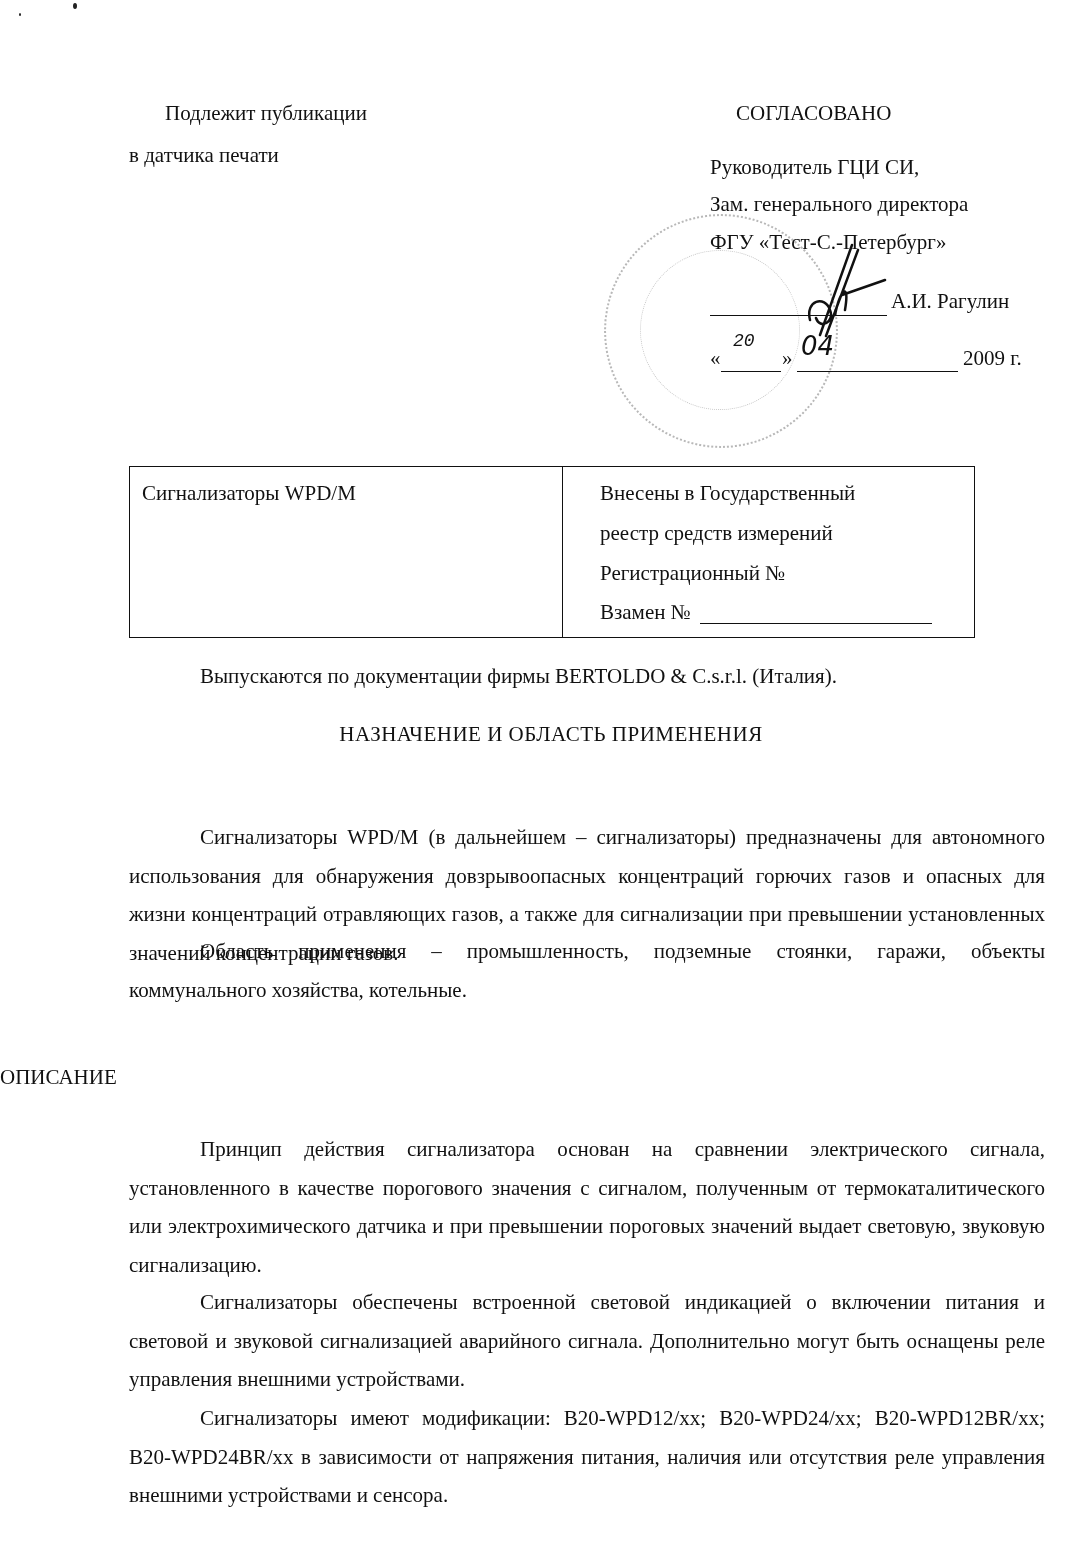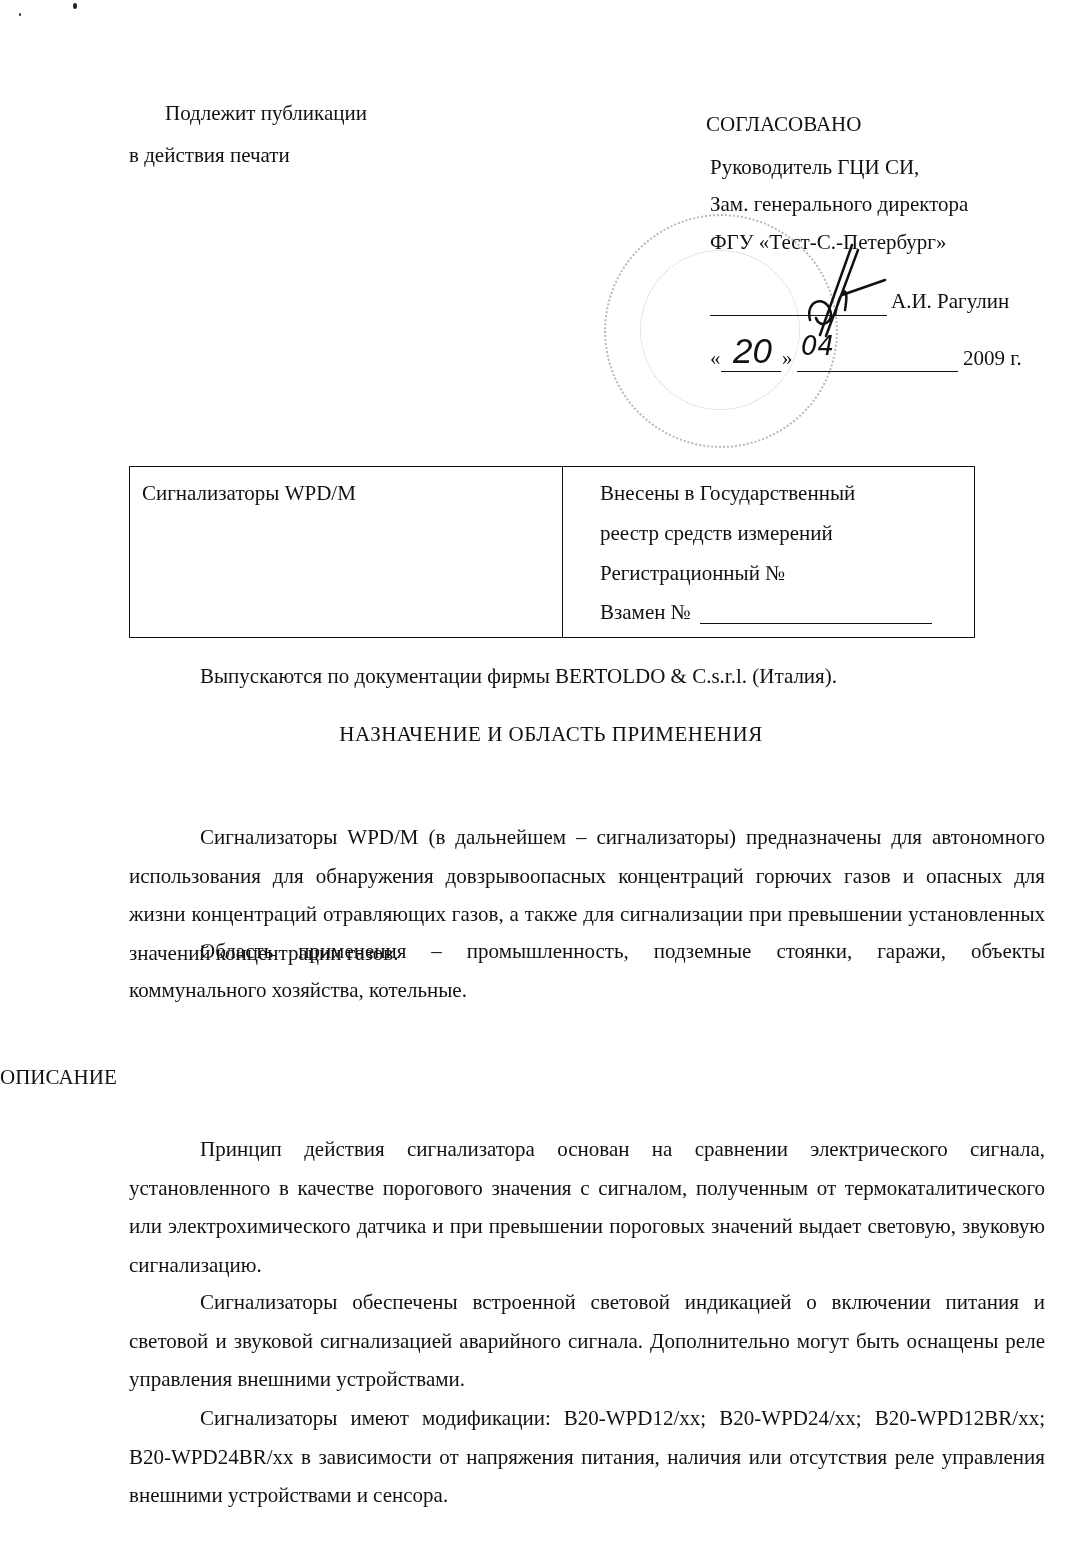--- a/index.html
+++ b/index.html
@@ -9,30 +9,30 @@
     color: #111111; font-size: 21px;
   }
   .abs { position: absolute; white-space: nowrap; }
   .speck { position: absolute; background: #222; border-radius: 50%; }
 
   
   .pub1 { left: 129px; top: 101px; margin-left: 36px; }
   .pub2 { left: 129px; top: 143px; }
 
   
-  .appr-title { left: 706px; top: 101px; margin-top: 11px; }
+  .appr-title { left: 736px; top: 101px; }
   .appr-l1 { left: 710px; top: 155px; }
   .appr-l2 { left: 710px; top: 192px; }
   .appr-l3 { left: 710px; top: 230px; }
   .sig-line { position: absolute; left: 710px; top: 315px; width: 177px; border-bottom: 1px solid #111; }
   .sig-name { left: 891px; top: 289px; }
   .date-day-line { position: absolute; left: 721px; top: 371px; width: 60px; border-bottom: 1px solid #111; }
   .date-month-line { position: absolute; left: 797px; top: 371px; width: 161px; border-bottom: 1px solid #111; }
   .date-open { left: 710px; top: 346px; }
-  .date-day { left: 733px; top: 331px; font-family: Liberation Sans, sans-serif; font-style: italic; font-size: 35px; }
+  .date-day { left: 733px; top: 331px; font-family: Liberation Mono, monospace; font-style: italic; font-size: 18px; }
   .date-close { left: 782px; top: 346px; }
   .date-month { left: 801px; top: 331px; font-family: "DejaVu Sans", sans-serif; font-style: italic; font-size: 26px; }
   .date-year { left: 963px; top: 346px; }
 
   .stamp {
     position: absolute; left: 604px; top: 214px; width: 230px; height: 230px;
     border-radius: 50%; border: 2px dotted #b8b8b8;
   }
   .stamp-inner {
     position: absolute; left: 34px; top: 34px; width: 158px; height: 158px;
@@ -72,21 +72,21 @@
   .p5 { top: 1353px; }
   .indent { text-indent: 71px; margin-top: 46px; }
 </style>
 </head>
 <body>
 
 <div class="speck" style="left:73px;top:3px;width:4px;height:6px;"></div>
 <div class="speck" style="left:19px;top:13px;width:2px;height:3px;"></div>
 
 <div class="abs pub1">Подлежит публикации</div>
-<div class="abs pub2">в действия печати</div>
+<div class="abs pub2">в датчика печати</div>
 
 <div class="stamp">
   <div class="stamp-inner"></div>
 </div>
 
 <div class="abs appr-title">СОГЛАСОВАНО</div>
 <div class="abs appr-l1">Руководитель ГЦИ СИ,</div>
 <div class="abs appr-l2">Зам. генерального директора</div>
 <div class="abs appr-l3">ФГУ «Тест-С.-Петербург»</div>
 

